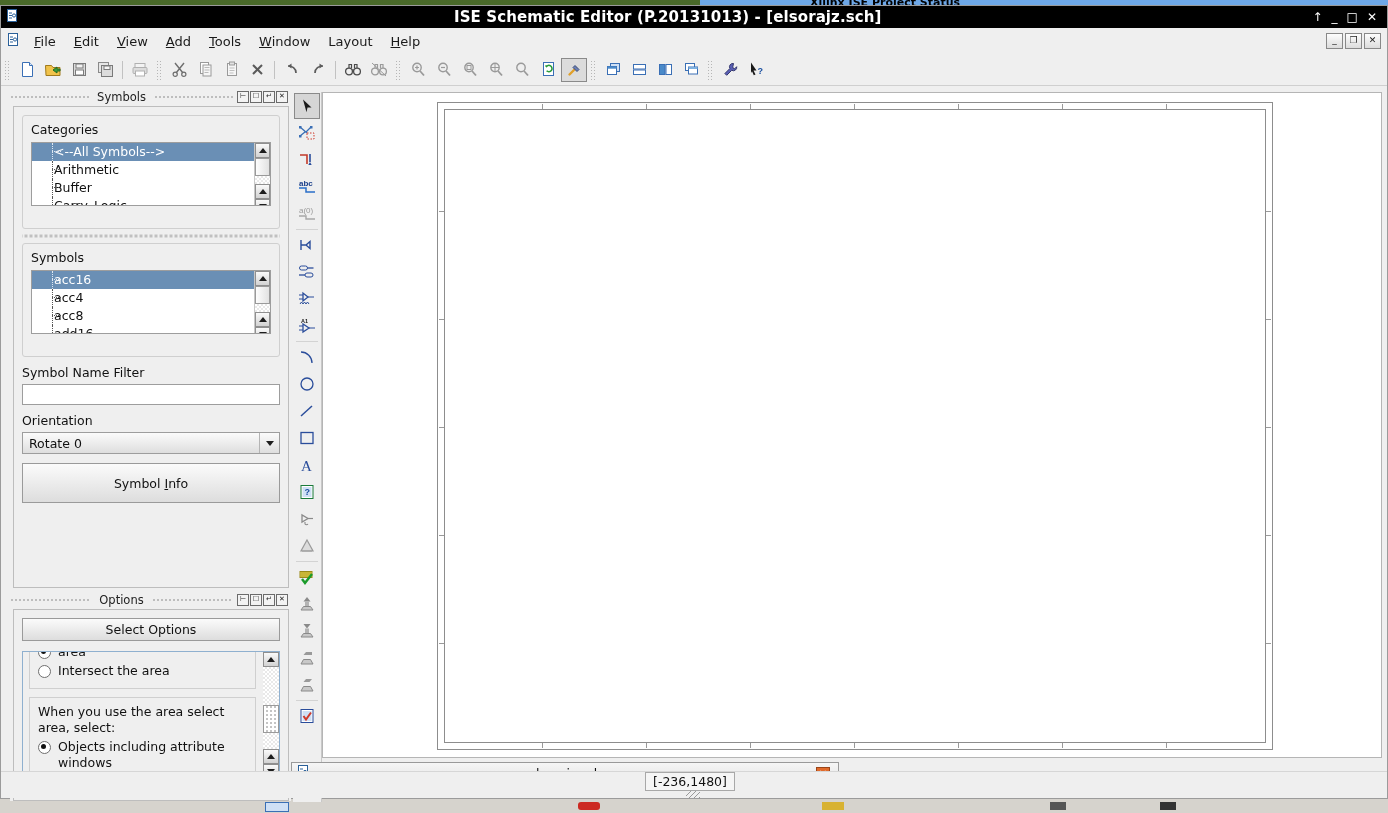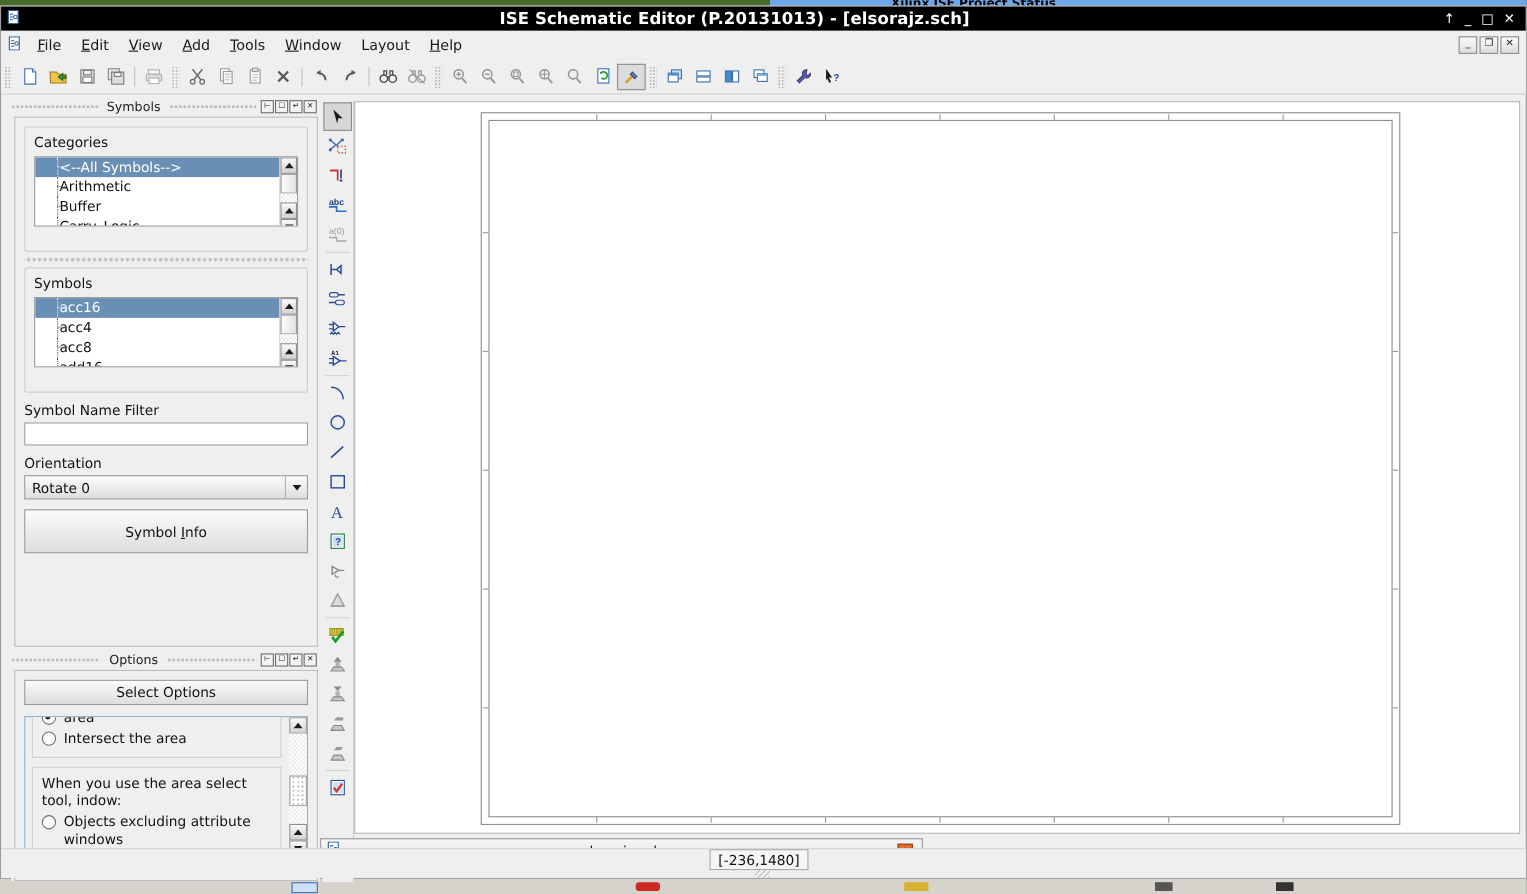--- a/index.html
+++ b/index.html
@@ -522,21 +522,25 @@
                 <span class="radio on"></span>
                 <span class="rt">area</span>
               </div>
               <div class="radio-row">
                 <span class="radio"></span>
                 <span class="rt">Intersect the area</span>
               </div>
             </div>
 
             <div class="optgroup">
-              <div class="opt-q">When you use the area select tool, indow:</div>
+              <div class="opt-q">When you use the area select area, select:</div>
+              <div class="radio-row">
+                <span class="radio on"></span>
+                <span class="rt">Objects including attribute windows</span>
+              </div>
               <div class="radio-row">
                 <span class="radio"></span>
                 <span class="rt">Objects excluding attribute windows</span>
               </div>
 
             </div>
           </div>
 
           <div class="vsb" style="width:16px;border-left:none;">
             <div class="sbbtn" style="width:16px;">

